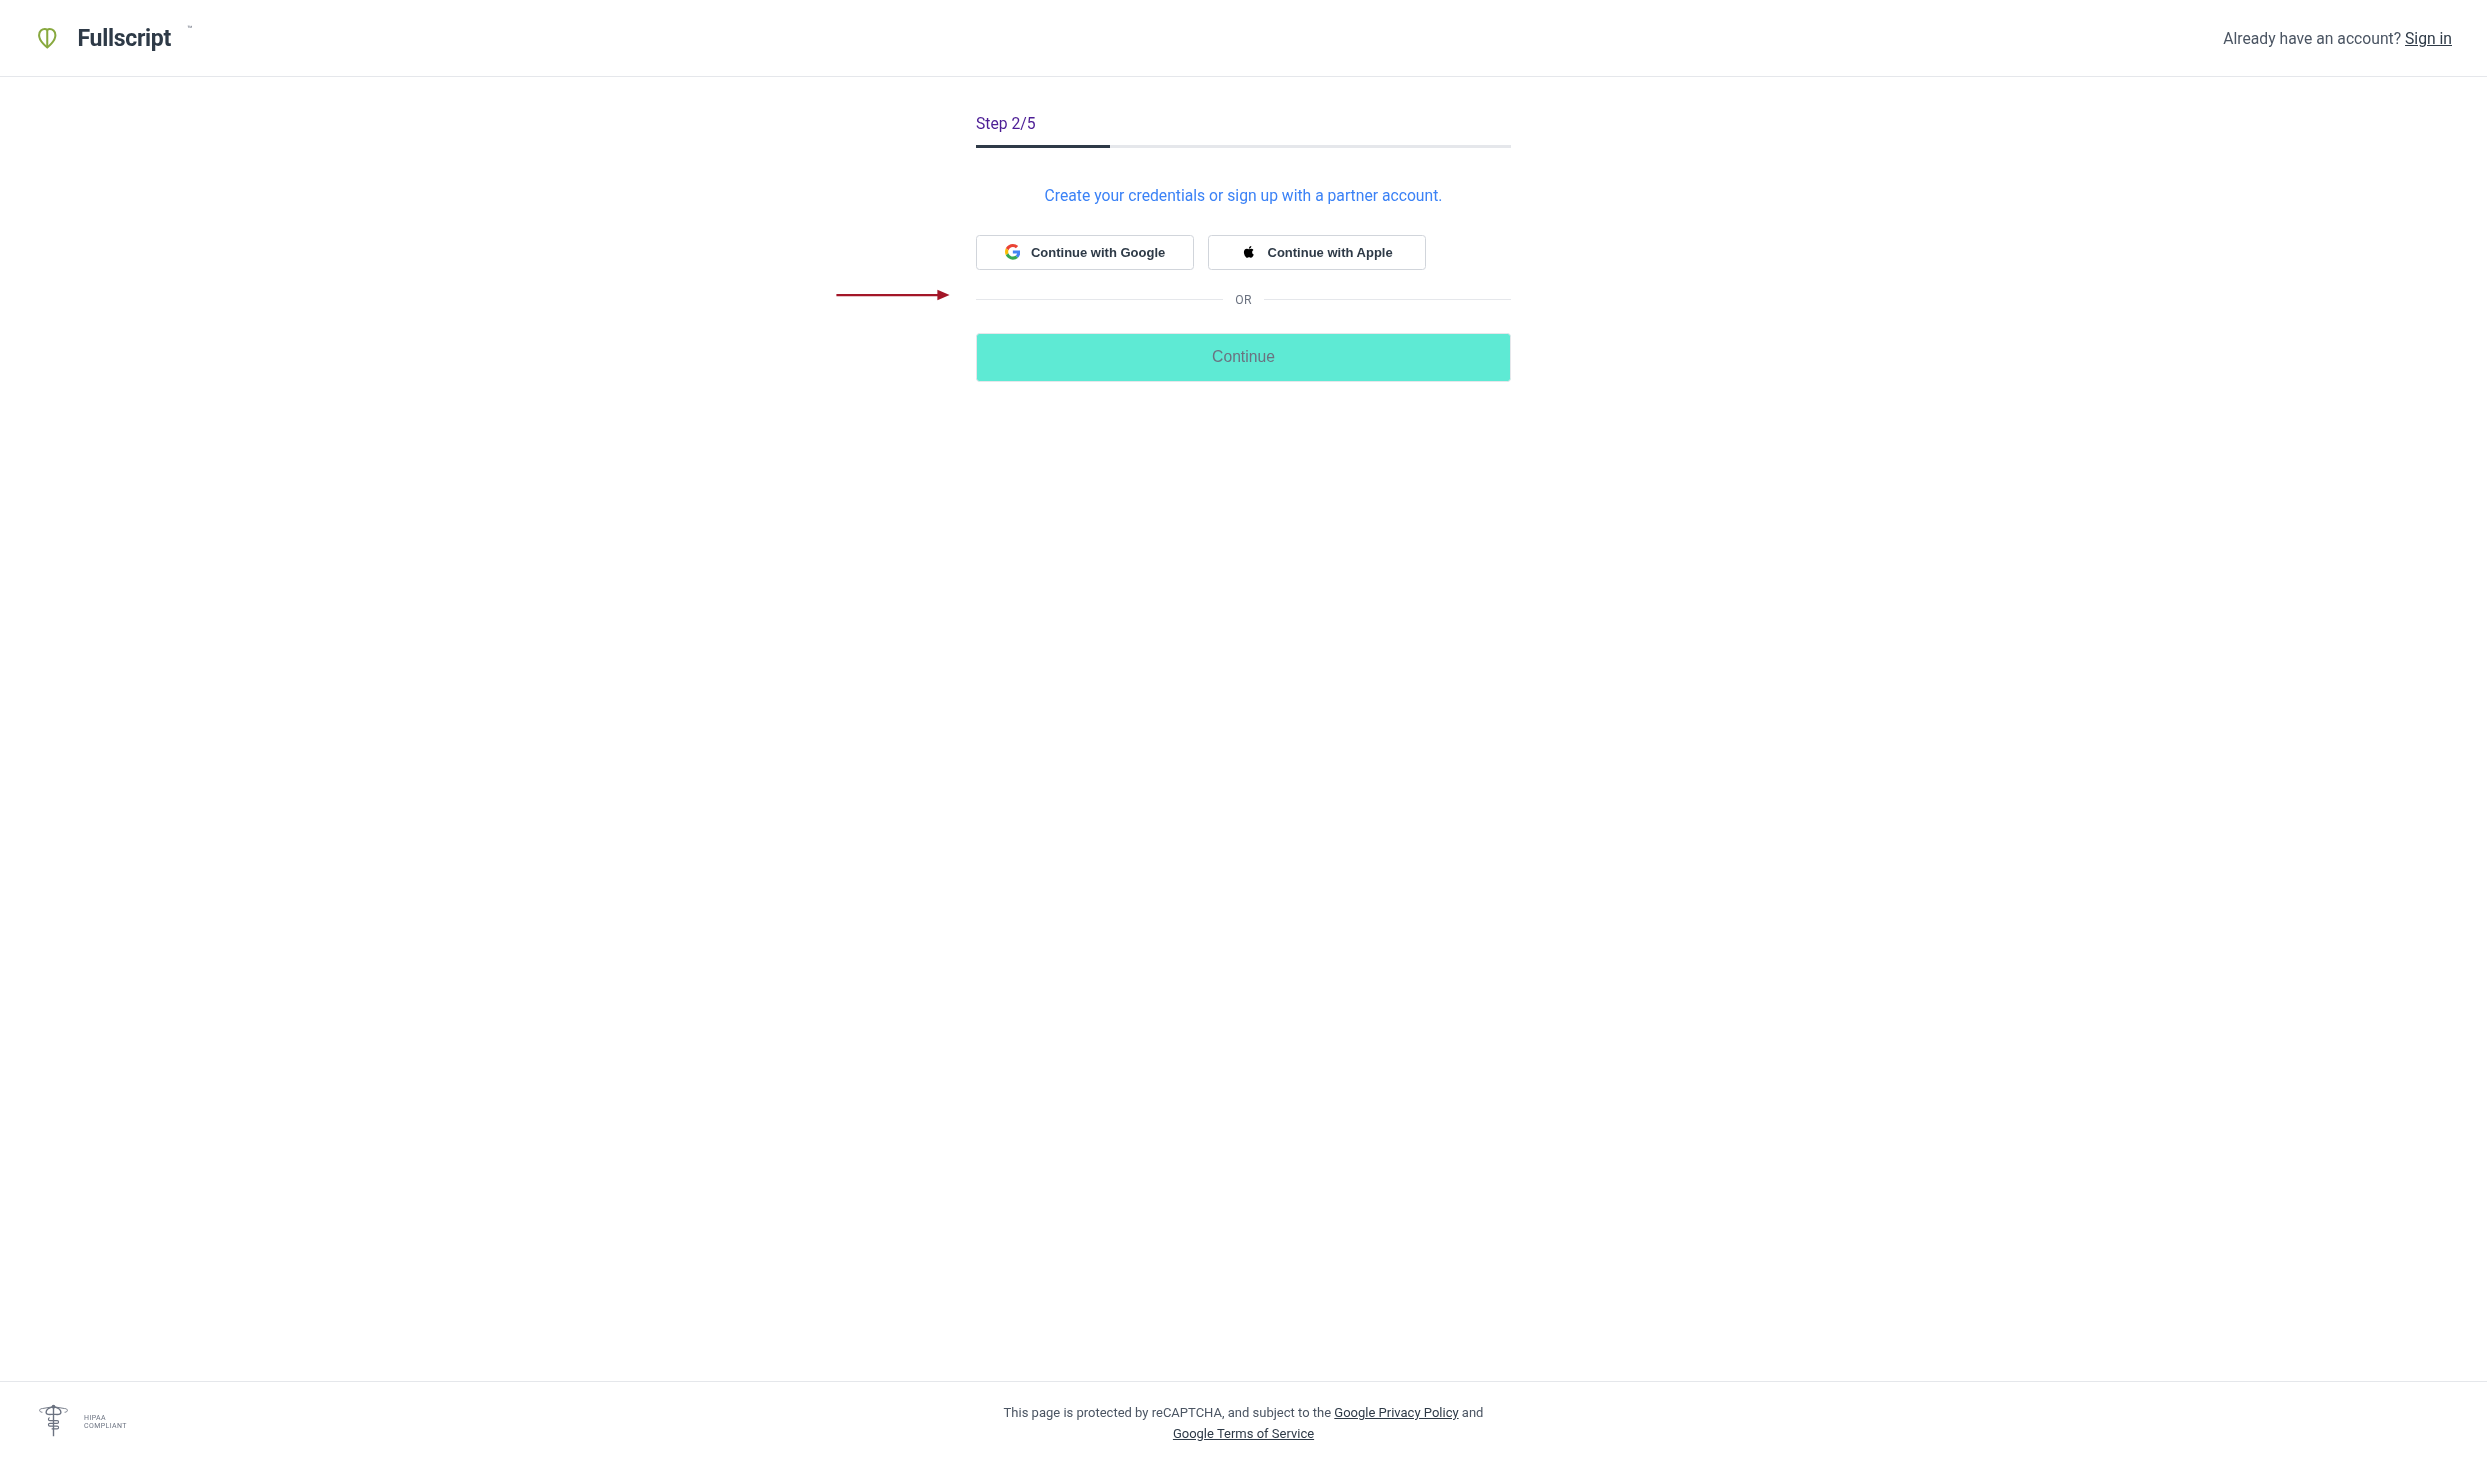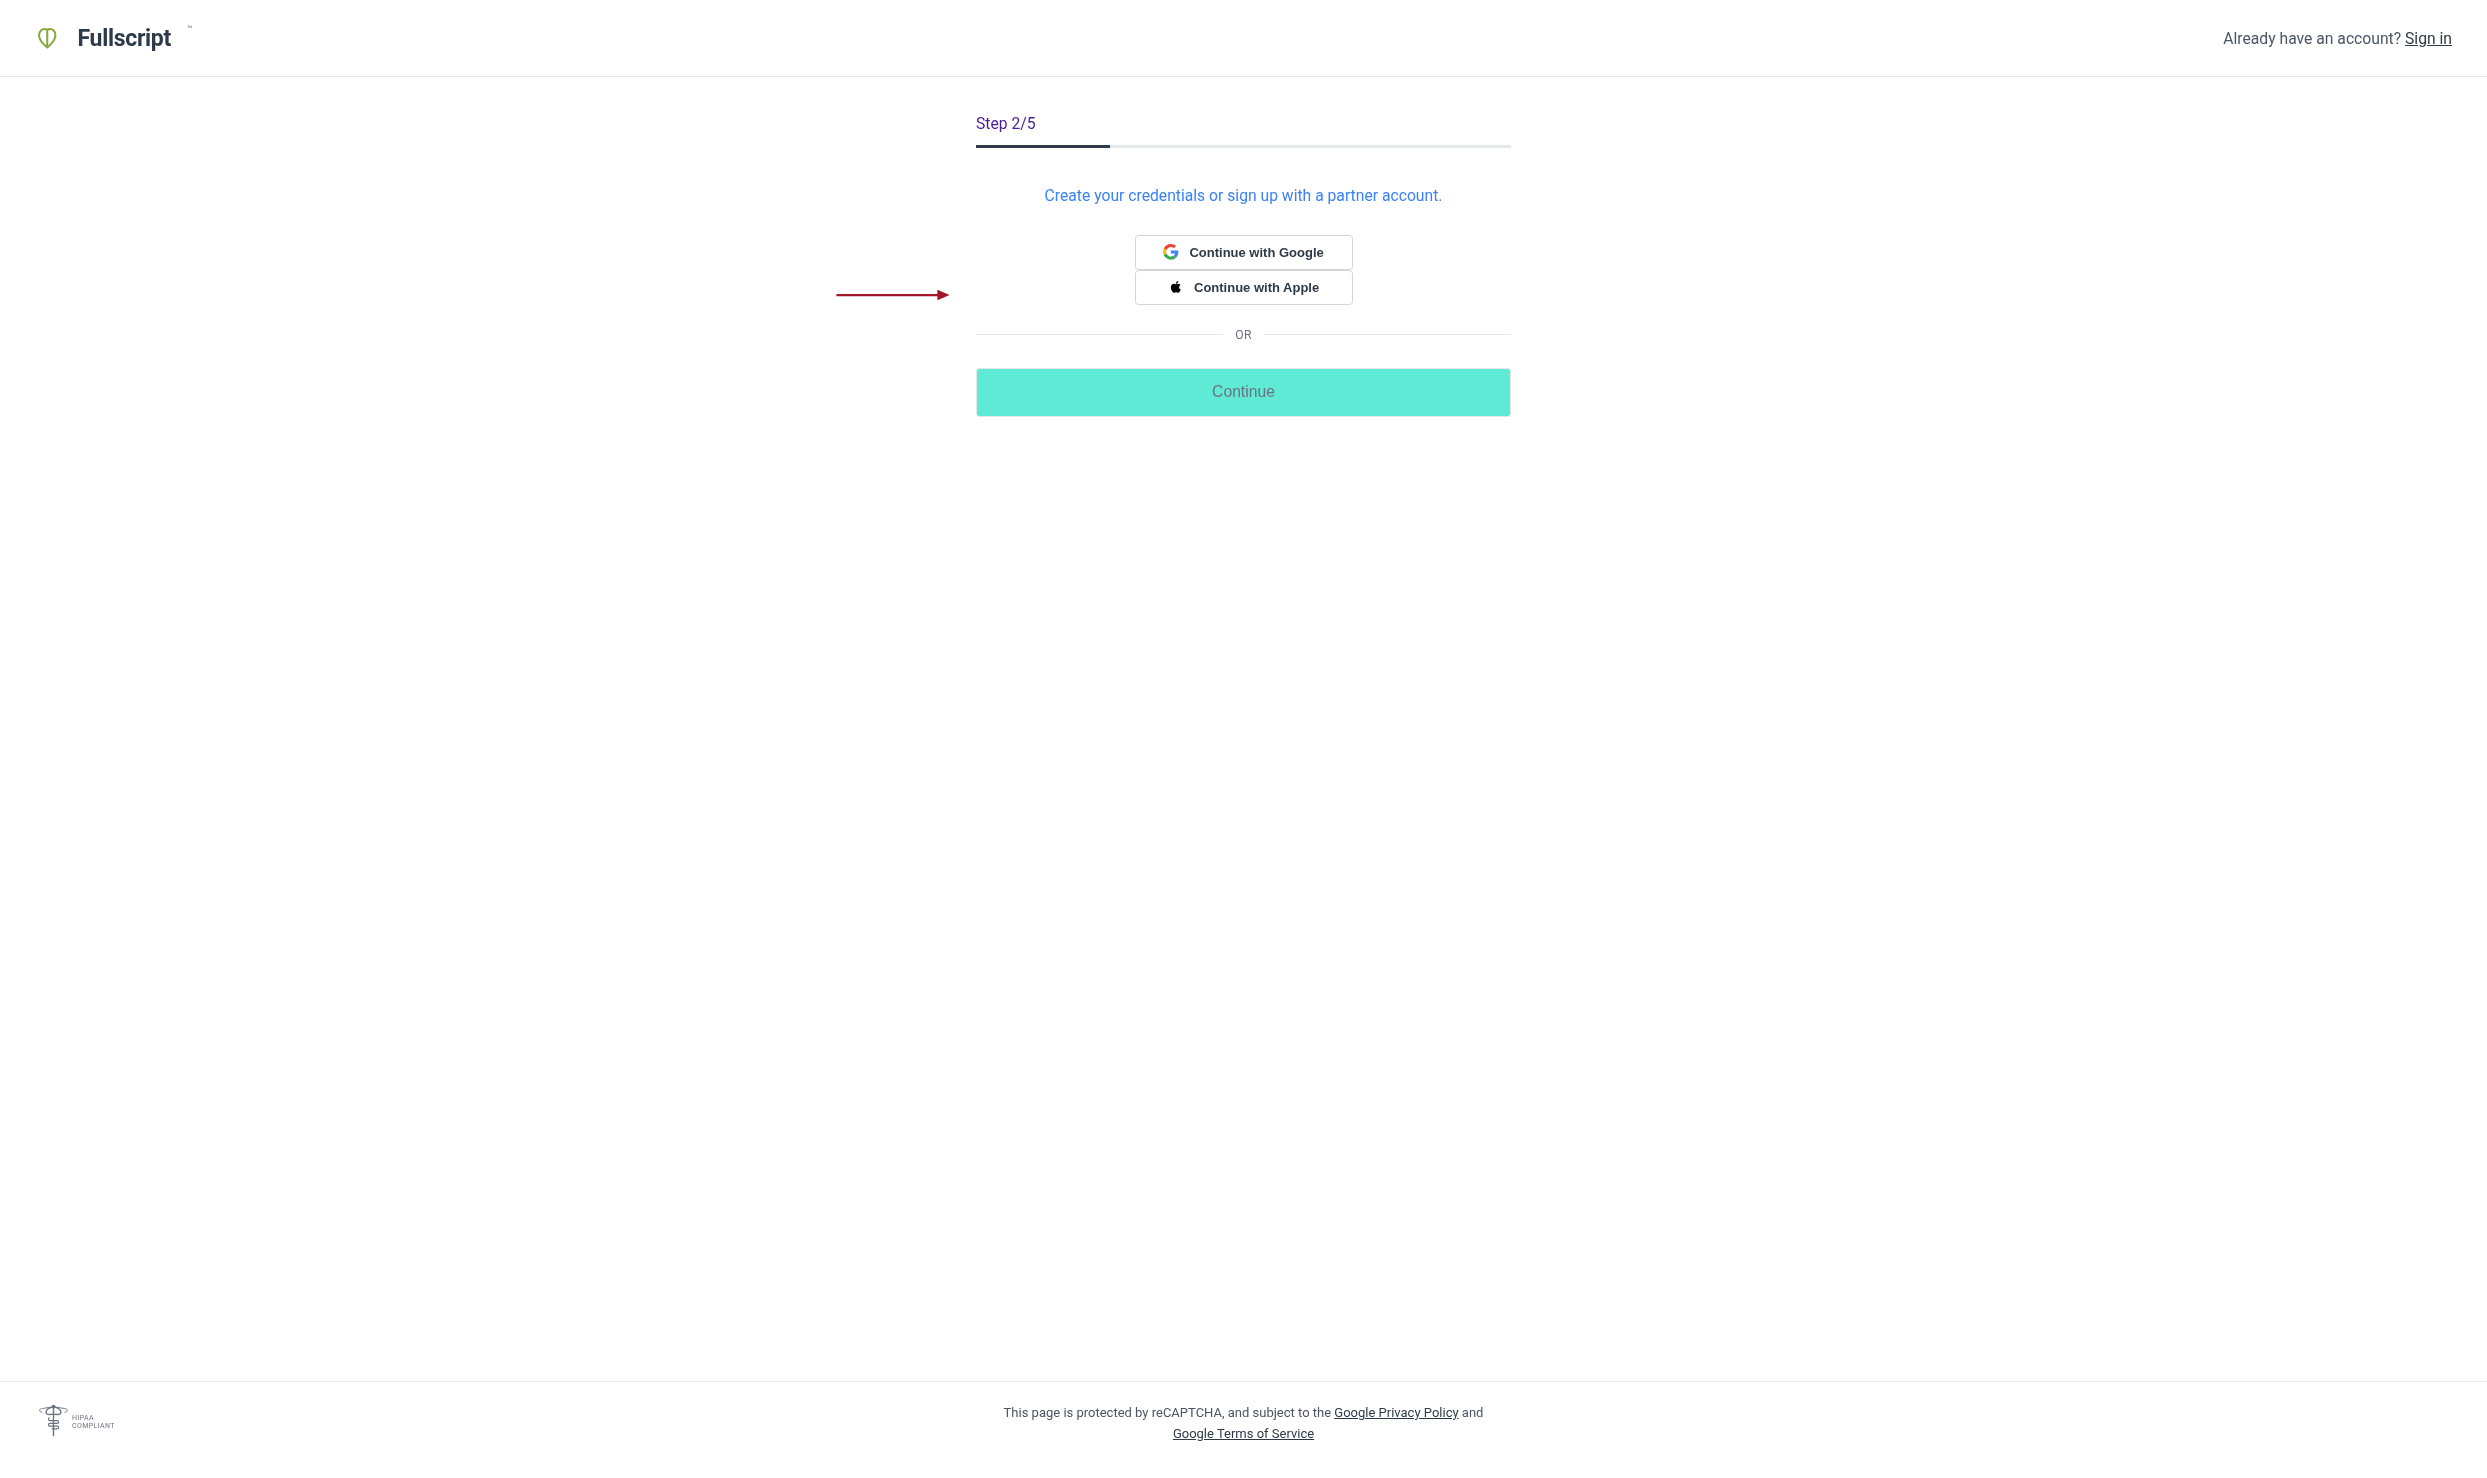--- a/index.html
+++ b/index.html
@@ -95,22 +95,23 @@
       margin-bottom: 15.7px;
     }
     .subheading {
       font-size: 15.7px;
       color: #3b82f6;
       text-align: center;
       margin-bottom: 30px;
     }
     .sso-buttons {
       display: flex;
-      flex-direction: column;
-      align-items: center;
+      flex-direction: row;
+      align-items: center;
+      gap: 14px;
       margin-bottom: 23px;
       position: relative;
     }
     .sso-btn {
       display: flex;
       align-items: center;
       justify-content: center;
       gap: 10.5px;
       width: 218px;
       height: 35px;
@@ -193,21 +194,21 @@
     .footer {
       border-top: 0.9px solid #e5e7eb;
       padding: 21px 35px 35px;
       display: flex;
       align-items: flex-start;
       position: relative;
     }
     .hipaa-badge {
       display: flex;
       align-items: center;
-      gap: 0;
+      gap: 12px;
       color: #6b7280;
     }
     .hipaa-badge svg {
       width: 37px;
       height: 37px;
     }
     .hipaa-text {
       font-size: 7px;
       line-height: 1.1;
       letter-spacing: 0.4px;

